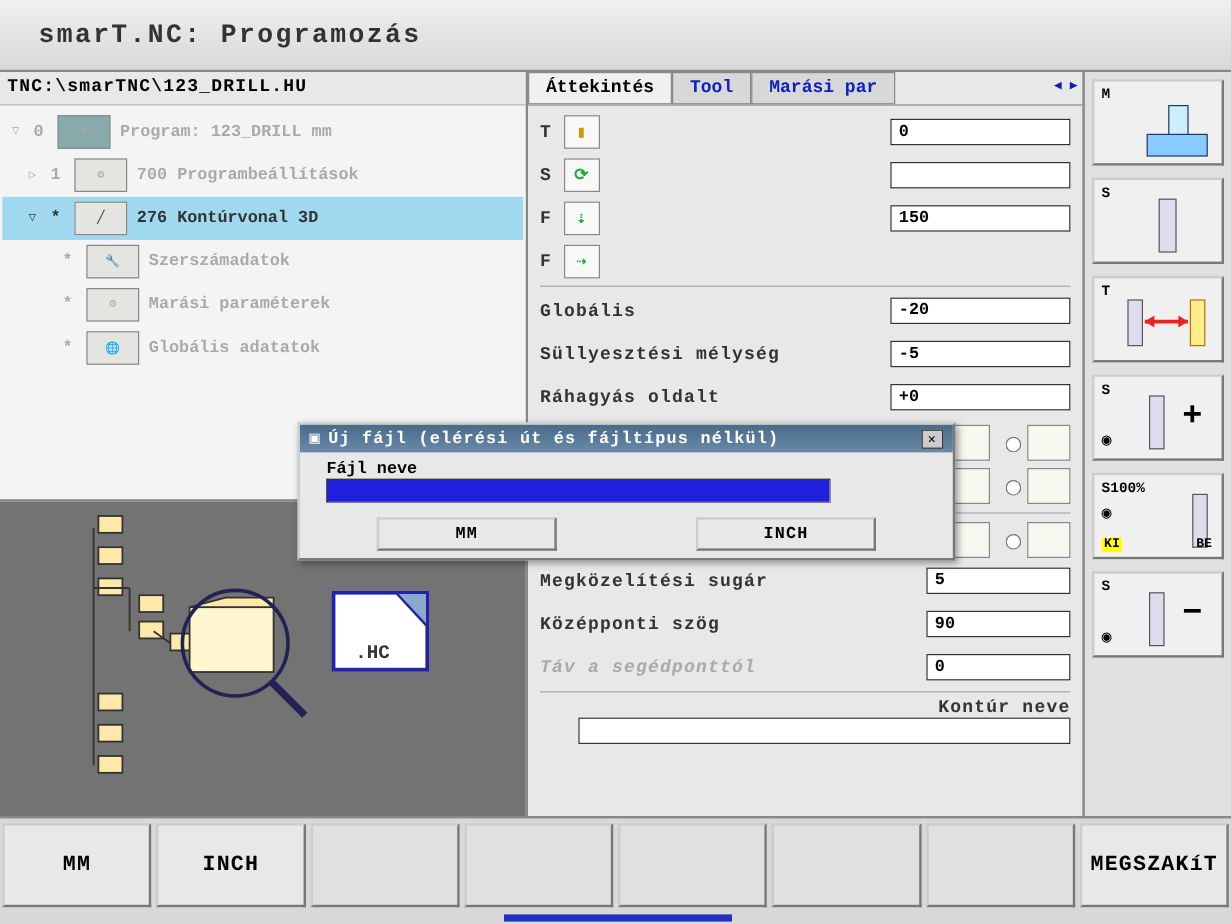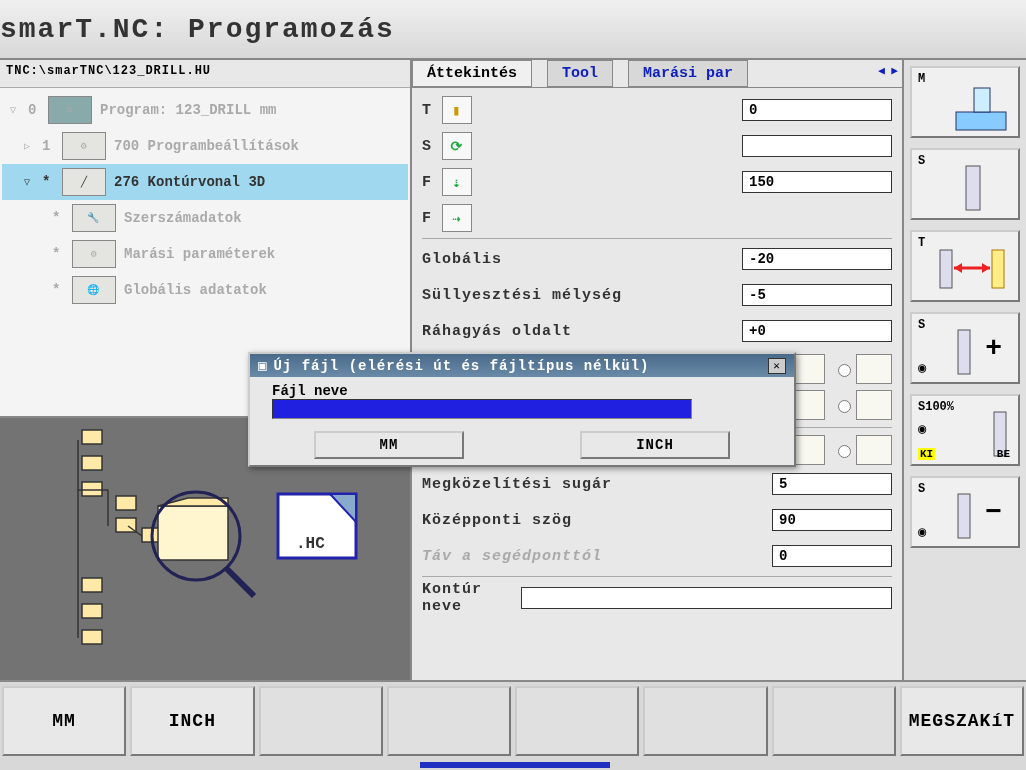--- a/index.html
+++ b/index.html
@@ -15,22 +15,22 @@
   .header {
     display: flex;
     height: 60px;
     border-bottom: 2px solid #888;
   }
   .title-area {
     flex: 1;
     background: linear-gradient(#f0f0f0, #d8d8d8);
     display: flex;
     align-items: center;
-    padding-left: 0;
-    font-size: 28px;
+    padding-left: 32px;
+    font-size: 22px;
     font-weight: bold;
     letter-spacing: 2px;
     color: #333;
   }
   .header-right {
     width: 190px;
     background: #e8e8e8;
     border-left: 2px solid #888;
     padding: 8px 12px;
     font-size: 14px;
@@ -45,21 +45,21 @@
   }
   .left-panel {
     width: 440px;
     display: flex;
     flex-direction: column;
     border-right: 2px solid #888;
   }
   .path-bar {
     background: #e8e8e8;
     padding: 4px 6px;
-    font-size: 12px;
+    font-size: 15px;
     font-weight: bold;
     letter-spacing: 1px;
     border-bottom: 1px solid #aaa;
     height: 28px;
   }
   .tree {
     background: #f4f4f4;
     flex: 0 0 330px;
     padding: 4px 2px;
     font-size: 14px;
@@ -107,21 +107,21 @@
     height: 28px;
     background: #e8e8e8;
     border-bottom: 1px solid #888;
   }
   .tab {
     padding: 4px 14px;
     font-size: 15px;
     font-weight: bold;
     border: 1px solid #888;
     background: #d8d8d8;
-    margin-right: 15px;
+    margin-right: 0;
   }
   .tab.active { background: #f0f0f0; }
   .tab.blue { color: #1020c0; }
   .tab-arrows {
     margin-left: auto;
     padding: 4px;
     font-size: 11px;
     color: #1020c0;
     font-weight: bold;
   }
@@ -448,21 +448,21 @@
         </div>
         <div class="form-row">
           <span class="form-label">Középponti szög</span>
           <input class="form-input" style="width: 120px;" value="90">
         </div>
         <div class="form-row">
           <span class="form-label label-muted">Táv a segédponttól</span>
           <input class="form-input" style="width: 120px;" value="0">
         </div>
         <hr class="sep">
-        <div class="form-row" style="align-items:center;height:auto">
+        <div class="form-row" style="flex-direction:column;align-items:flex-end;height:auto">
           <span>Kontúr neve</span>
           <input class="form-input wide" style="width: 410px;" value="">
         </div>
       </div>
     </div>
 
     <div class="side-icons">
       <div class="side-btn">
         <span class="lbl">M</span>
         <svg width="100%" height="100%">

